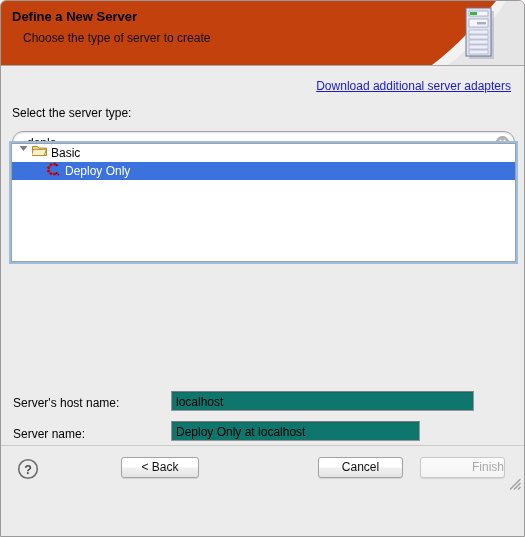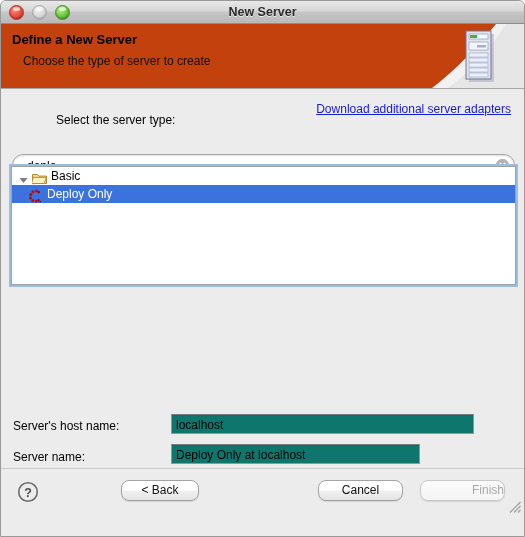--- a/index.html
+++ b/index.html
@@ -164,27 +164,27 @@
     left: 10px; top: 77px;
     width: 505px; height: 119px;
     box-sizing: border-box;
     background: #ffffff;
     border: 1px solid #a0a0a0;
     box-shadow: 0 0 0 2px #9bbee0;
     overflow: hidden;
   }
   .tree-row {
     display: flex;
-    align-items: flex-end;
+    align-items: flex-start;
     height: 18px;
     font-size: 12px;
     color: #000;
     padding-left: 4px;
   }
-  .tree-row.child { padding-left: 14px; }
+  .tree-row.child { padding-left: 32px; }
   .tree-row.selected {
     background: #3b72dd;
     color: #ffffff;
   }
   .twisty {
     width: 14px;
     display: inline-flex;
     justify-content: center;
     align-items: center;
   }
@@ -239,21 +239,21 @@
     position: absolute;
     left: 16px; top: 12px;
     width: 22px; height: 22px;
     cursor: pointer;
   }
   .btn {
     position: absolute;
     top: 11px;
     height: 21px;
     box-sizing: border-box;
-    border-radius: 8px;
+    border-radius: 3px;
     font-family: "Liberation Sans", sans-serif;
     font-size: 12px;
     text-align: center;
     line-height: 19px;
     cursor: pointer;
     border: 1px solid #a3a3a3;
     background: linear-gradient(to bottom, #ffffff 0%, #ffffff 48%, #f1f1f1 52%, #e3e3e3 100%);
     color: #111;
     box-shadow: 0 1px 1px rgba(0,0,0,0.10);
   }
@@ -273,28 +273,20 @@
     position: absolute;
     right: 2px; bottom: 2px;
     width: 14px; height: 14px;
   }
 </style>
 </head>
 <body>
 
 <div class="window">
 
-  <div class="titlebar">
-    <div class="traffic">
-      <div class="tl close"></div>
-      <div class="tl min"></div>
-      <div class="tl zoom"></div>
-    </div>
-    <div class="title-text">New Server</div>
-  </div>
 
   <div class="header">
     <div class="header-title">Define a New Server</div>
     <div class="header-sub">Choose the type of server to create</div>
     <svg class="header-art" viewBox="0 0 120 64">
       <path d="M120 0 L120 64 L28 64 C52 46 74 22 92 0 Z" fill="#f2f2f2"></path>
       <path d="M120 0 L120 64 L44 64 C66 48 86 24 102 0 Z" fill="#e6e6e6"></path>
       <g transform="translate(62,7)">
         <rect x="3" y="3" width="25" height="48" fill="#9aa0b8" opacity="0.45"></rect>
         <rect x="0" y="0" width="25" height="48" fill="#dfe3ef" stroke="#6e7490" stroke-width="1"></rect>
@@ -308,21 +300,21 @@
         <rect x="3" y="37" width="19" height="4" fill="#eceffa" stroke="#9096b0" stroke-width="0.5"></rect>
         <rect x="3" y="42" width="19" height="4" fill="#eceffa" stroke="#9096b0" stroke-width="0.5"></rect>
       </g>
     </svg>
   </div>
 
   <div class="body">
 
     <a class="adapters-link" href="#">Download additional server adapters</a>
 
-    <div class="field-label" style="left:11px; top:24px;margin-left:44px;">Select the server type:</div>
+    <div class="field-label" style="left:11px; top:40px;">Select the server type:</div>
 
     <div class="searchbox">
       <input type="text" value="deplo" style="">
       <span class="clear-btn">
         <svg width="13" height="13" viewBox="0 0 13 13">
           <circle cx="6.5" cy="6.5" r="6.5" fill="#b2b2b2"></circle>
           <path d="M4.2 4.2 L8.8 8.8 M8.8 4.2 L4.2 8.8" stroke="#ffffff" stroke-width="1.5" stroke-linecap="round"></path>
         </svg>
       </span>
     </div>

